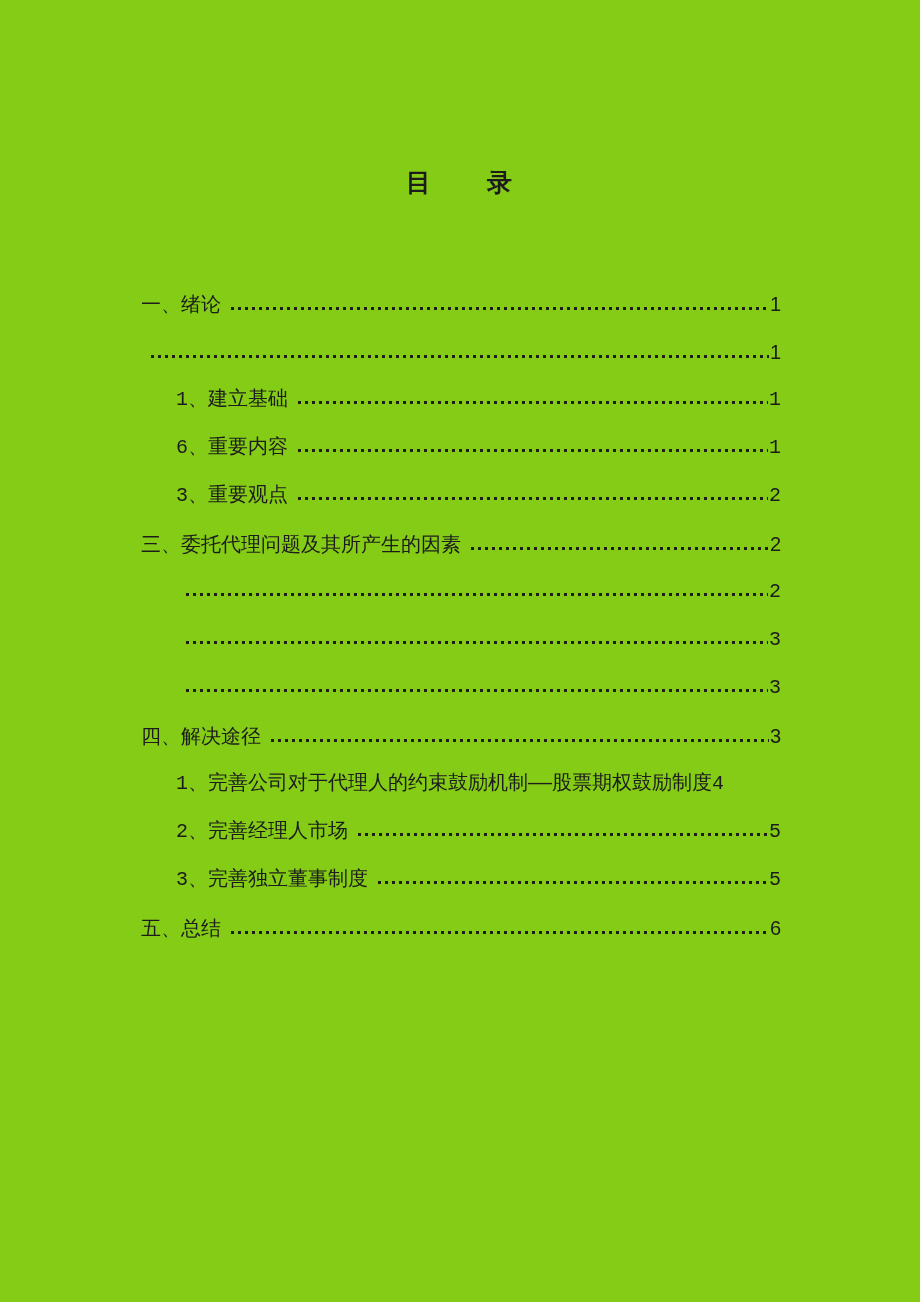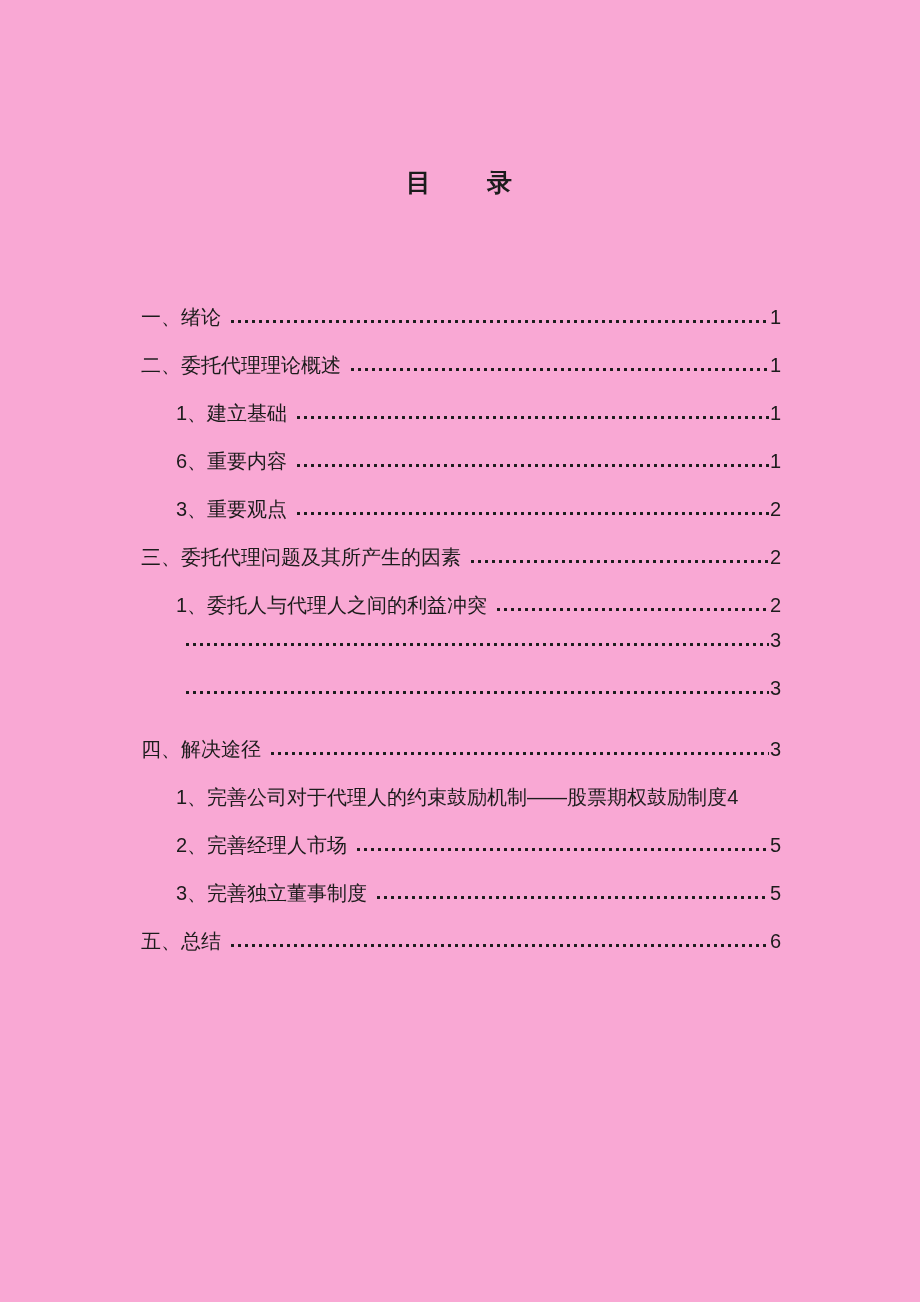--- a/index.html
+++ b/index.html
@@ -9,21 +9,21 @@
     height: 1302px;
     background: #ffffff;
     position: relative;
     font-family: "Liberation Sans", sans-serif;
     color: #1c1c1c;
     overflow: hidden;
   }
   .page {
     position: absolute;
     inset: 0;
-    background: #f9a8d4;
+    background: #84cc16;
   }
   .doc-title {
     position: absolute;
     top: 166px;
     left: 0;
     width: 100%;
     text-align: center;
     font-size: 25px;
     font-weight: bold;
     letter-spacing: 2px;
@@ -36,26 +36,25 @@
     left: 141px;
     right: 139px;
   }
   .toc-row {
     display: flex;
     align-items: baseline;
     height: 48px;
     font-size: 20px;
     line-height: 24px;
   }
-  .toc-row.level-1 { padding-left: 35px; }
+  .toc-row.level-1 { padding-left: 35px; font-family: Liberation Mono, monospace; }
   .toc-label {
     white-space: nowrap;
     flex: 0 1 auto;
     overflow: hidden;
-    margin-top: 13px;
   }
   .toc-leader {
     flex: 1 1 auto;
     min-width: 0;
     height: 5px;
     margin-left: 8px;
     margin-right: 1px;
     background-image: radial-gradient(circle, #1c1c1c 1.4px, rgba(0,0,0,0) 1.9px);
     background-size: 7px 5px;
     background-repeat: repeat-x;
@@ -71,21 +70,20 @@
 
 <div class="page">
   <h1 class="doc-title">目　　录</h1>
   <nav class="toc" id="toc">
       <div class="toc-row level-0">
         <span class="toc-label">一、绪论</span>
         <span class="toc-leader"></span>
         <span class="toc-page">1</span>
       </div>
       <div class="toc-row level-0">
-        <span class="toc-label">二、委托代理理论概述</span>
         <span class="toc-leader"></span>
         <span class="toc-page">1</span>
       </div>
       <div class="toc-row level-1">
         <span class="toc-label">1、建立基础</span>
         <span class="toc-leader"></span>
         <span class="toc-page">1</span>
       </div>
       <div class="toc-row level-1">
         <span class="toc-label">6、重要内容</span>
@@ -96,21 +94,20 @@
         <span class="toc-label">3、重要观点</span>
         <span class="toc-leader"></span>
         <span class="toc-page">2</span>
       </div>
       <div class="toc-row level-0">
         <span class="toc-label">三、委托代理问题及其所产生的因素</span>
         <span class="toc-leader"></span>
         <span class="toc-page">2</span>
       </div>
       <div class="toc-row level-1">
-        <span class="toc-label">1、委托人与代理人之间的利益冲突</span>
         <span class="toc-leader"></span>
         <span class="toc-page">2</span>
       </div>
       <div class="toc-row level-1">
         <span class="toc-leader"></span>
         <span class="toc-page">3</span>
       </div>
       <div class="toc-row level-1">
         <span class="toc-leader"></span>
         <span class="toc-page">3</span>

